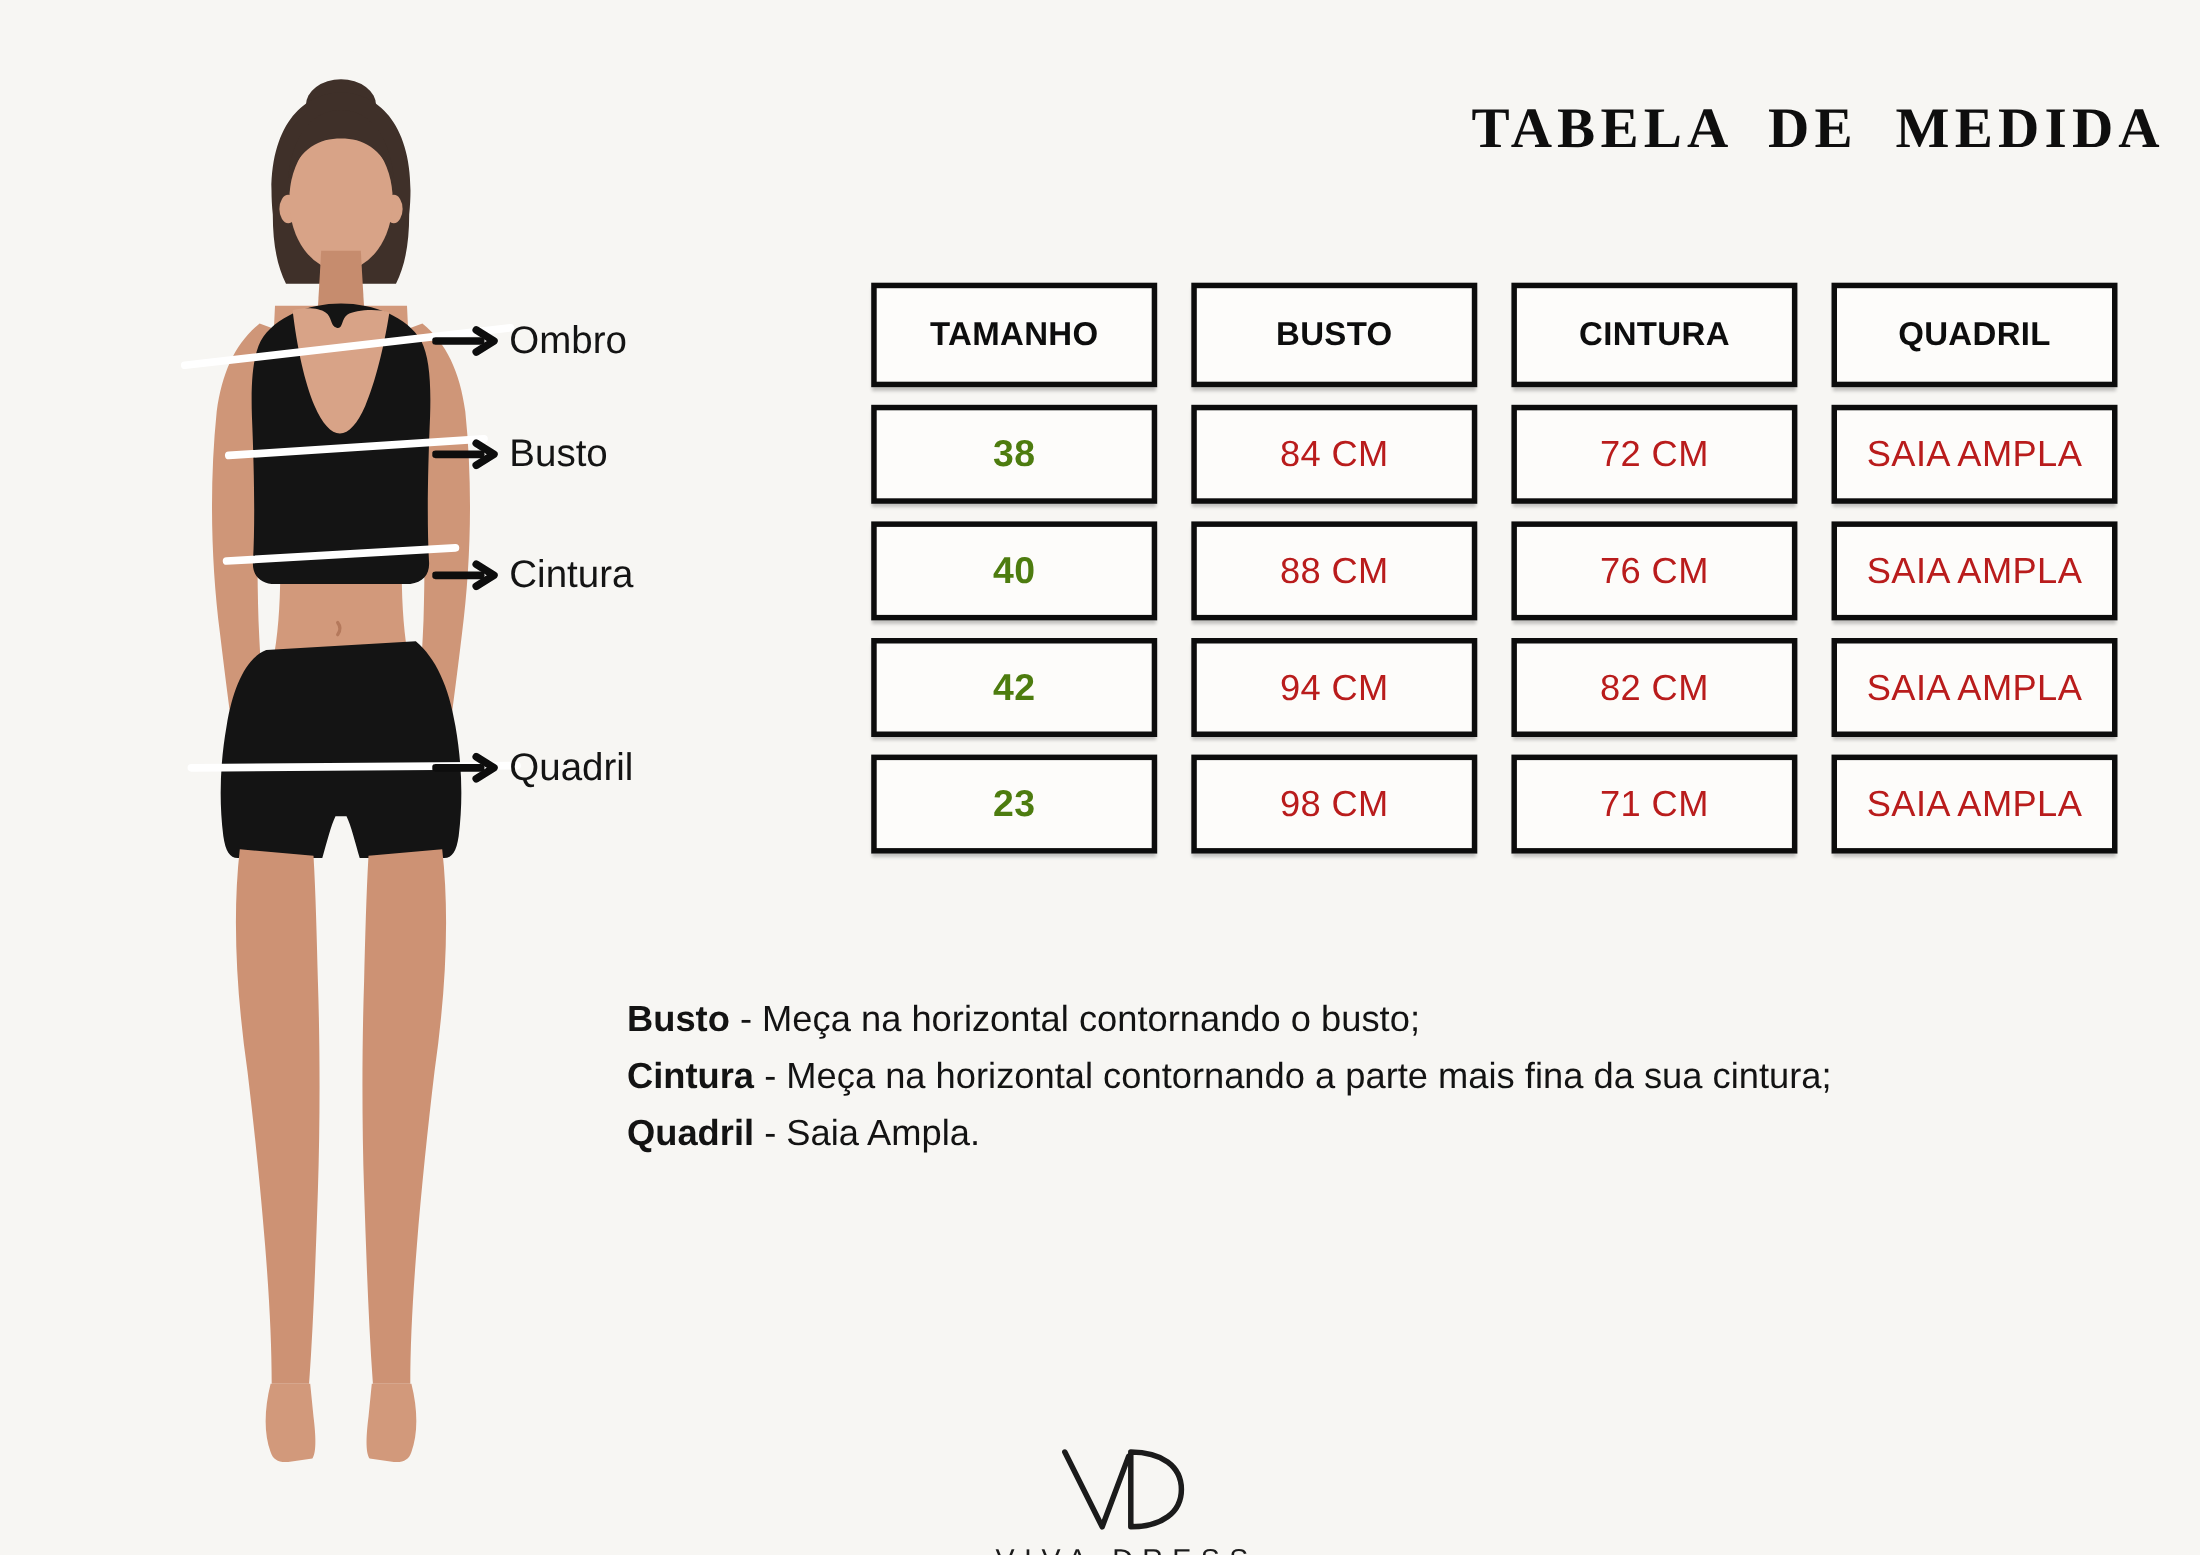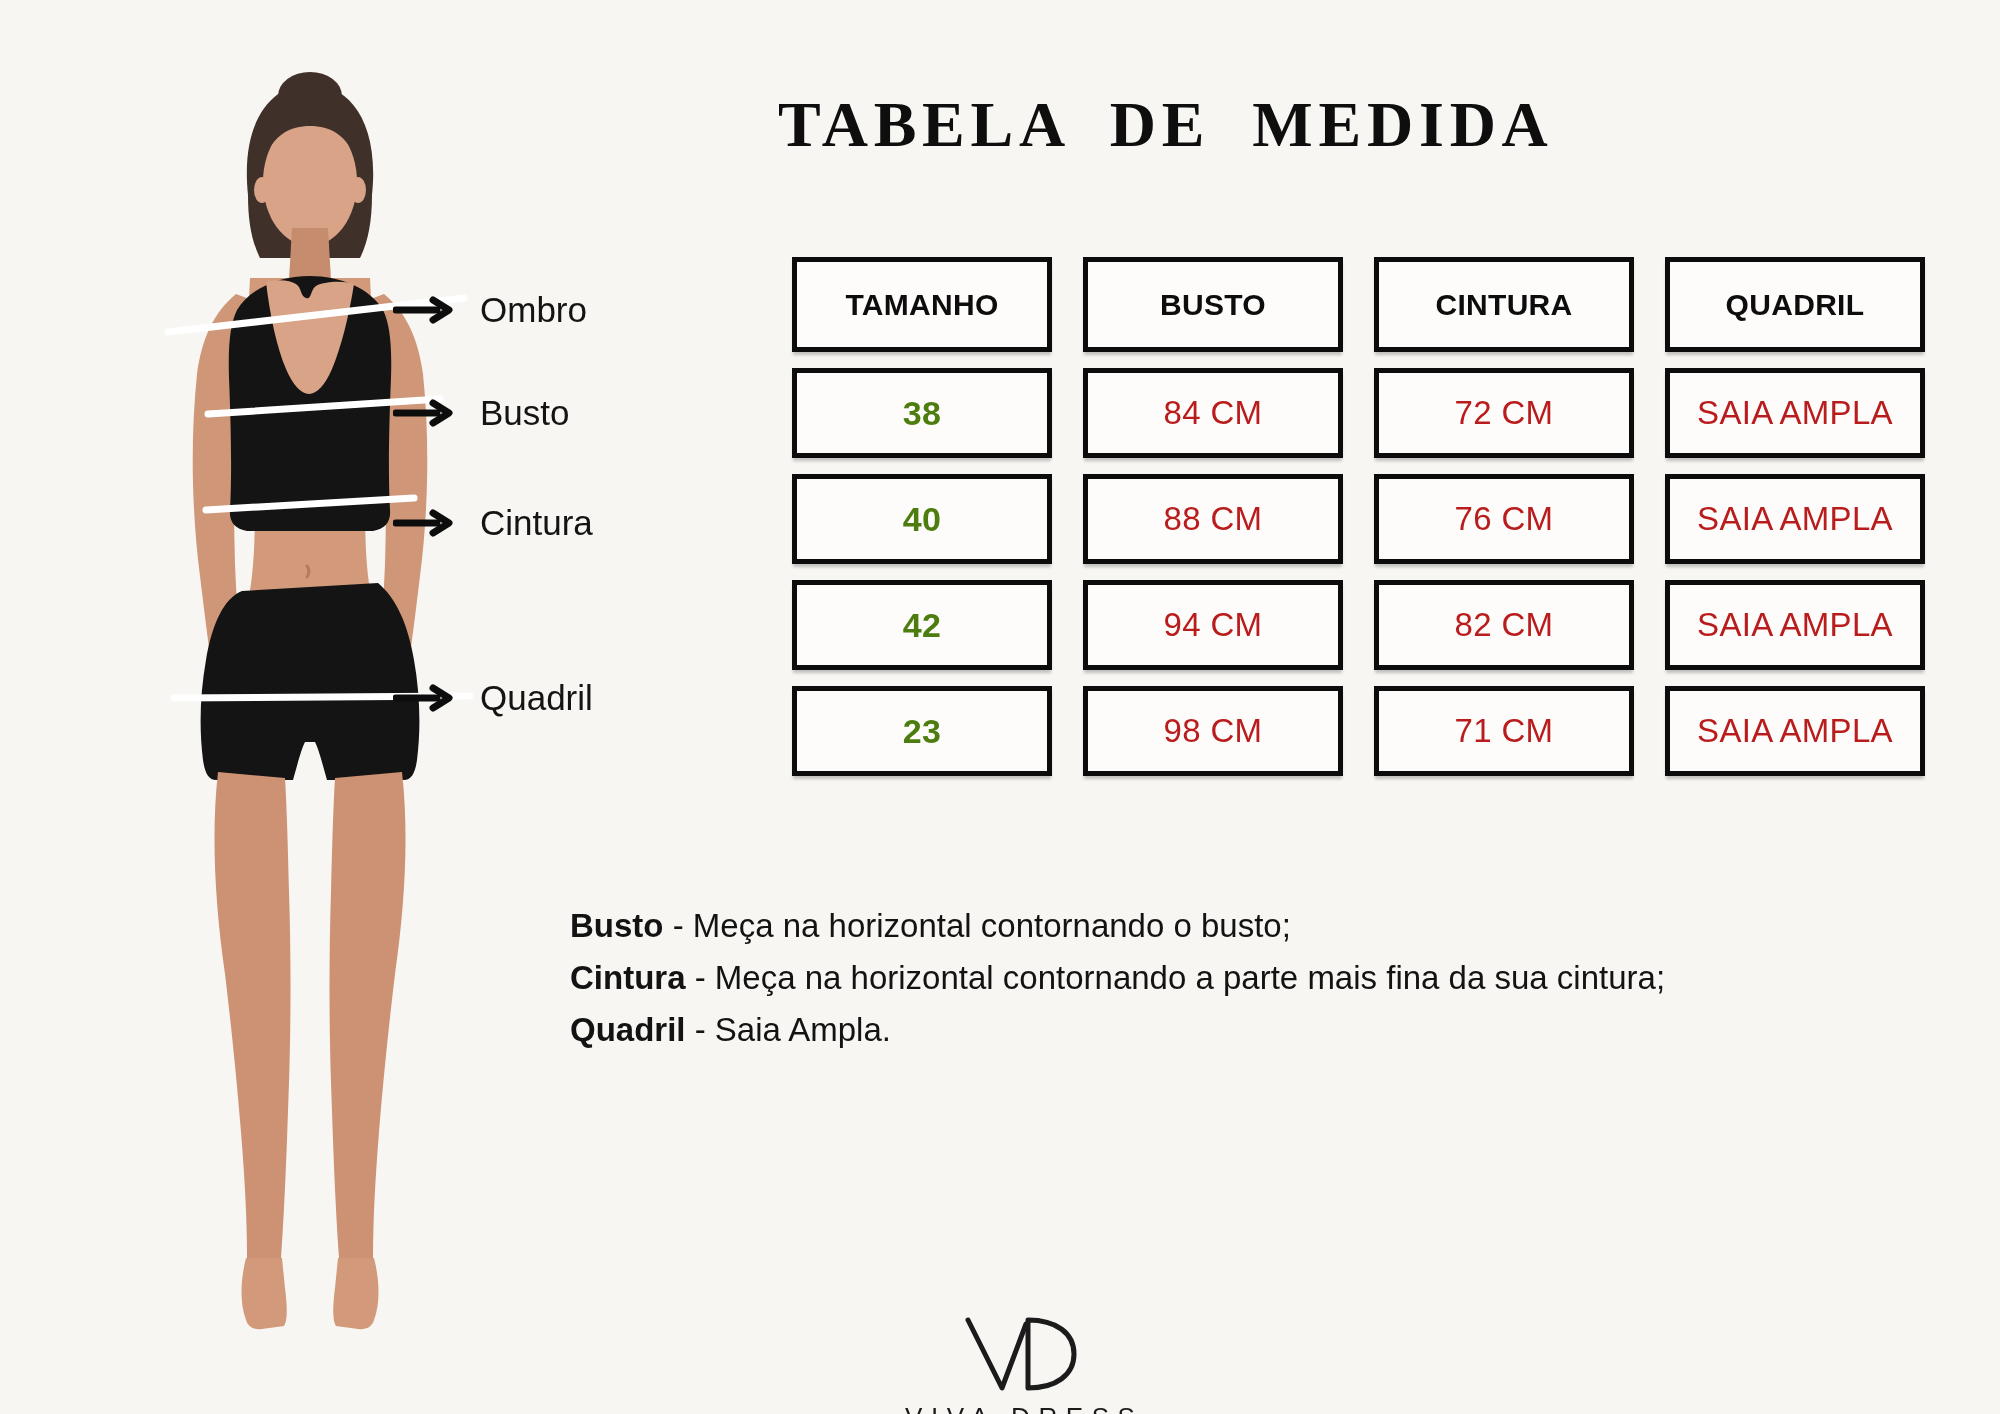--- a/index.html
+++ b/index.html
@@ -3,25 +3,25 @@
 <meta charset="utf-8">
 <style>
   html,body{margin:0;padding:0;}
   body{background:#e9e8e5;font-family:"Liberation Sans", sans-serif;}
   .canvas{
     position:relative;width:2000px;height:1414px;overflow:hidden;
     background:#f7f6f3;color:#121212;
   }
   
   .title{
-    position:absolute;left:778px;top:88px;width:1140px;
-    text-align:left;
+    position:absolute;left:828px;top:88px;width:1140px;
+    text-align:right;
     font-family:"Liberation Serif", serif;
     font-weight:bold;
-    font-size:64px;
+    font-size:52px;
     letter-spacing:0.09em;
     word-spacing:0.32em;
     color:#0e0e0e;
     white-space:nowrap;
   }
   
   .size-table{
     position:absolute;left:792px;top:257px;
     display:grid;
     grid-template-columns:repeat(4,260px);
@@ -36,21 +36,21 @@
     font-size:33px;
     color:#b91c1c;
     letter-spacing:0.01em;
     white-space:nowrap;
   }
   .cell.header{font-weight:bold;font-size:30px;color:#0d0d0d;}
   .cell.size{font-weight:bold;font-size:34px;color:#4d7c0f;}
   
   .measure-label{
     position:absolute;left:393px;transform:translateY(-50%);
-    display:flex;align-items:center;gap:25px;
+    display:flex;align-items:center;gap:8px;
     font-size:35px;color:#141414;white-space:nowrap;
   }
   .measure-label .arrow{flex:0 0 auto;display:block;}
   
   .notes{
     position:absolute;left:570px;top:900px;width:1410px;
     font-size:33px;line-height:52px;color:#131313;
   }
   .notes .term{font-weight:bold;}
   

